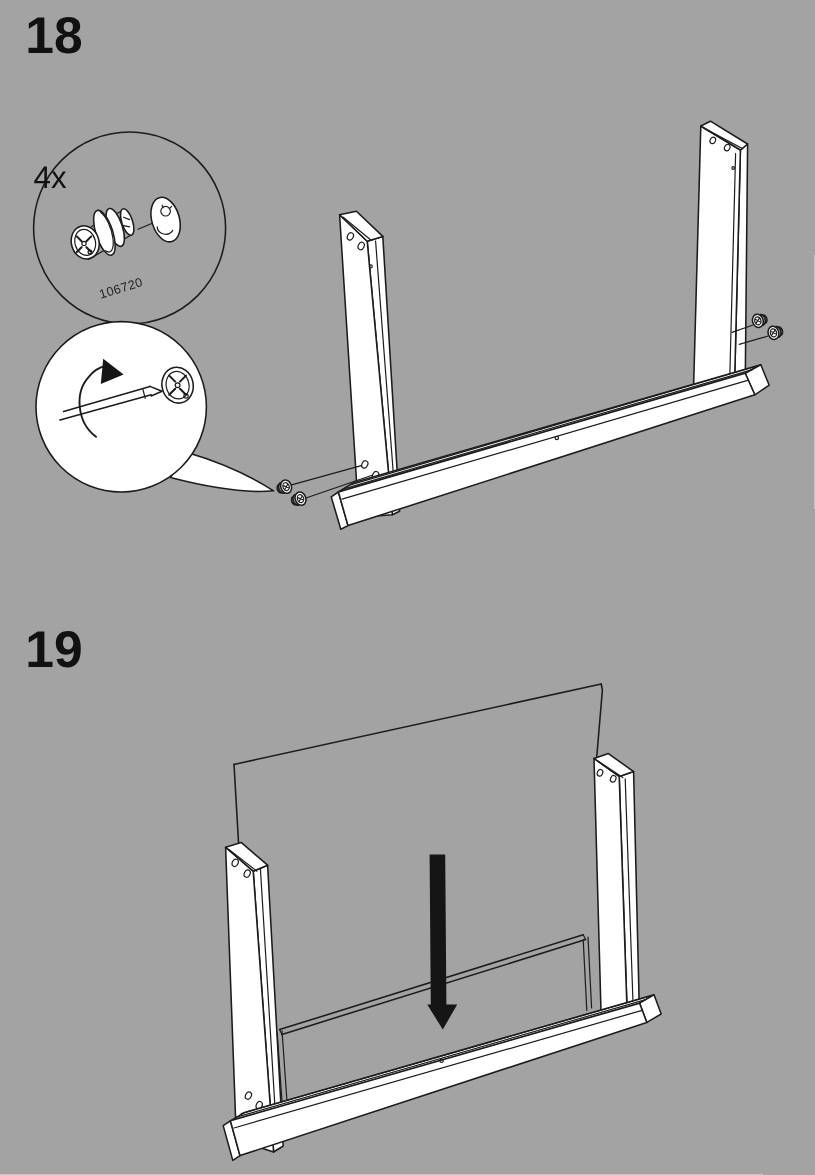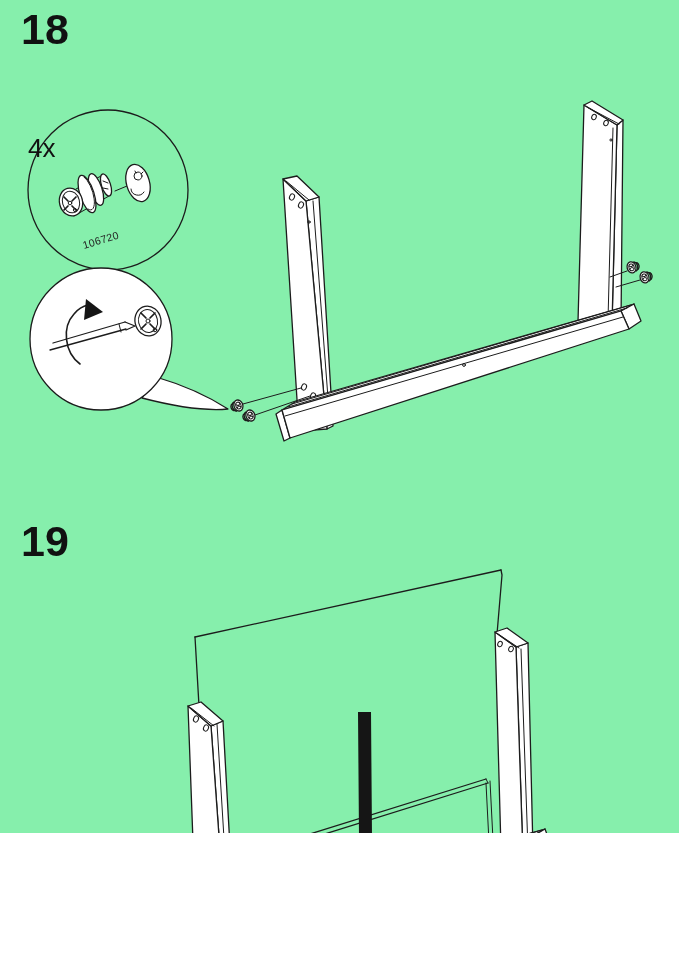--- a/index.html
+++ b/index.html
@@ -1,16 +1,16 @@
 <!DOCTYPE html>
 <html><head>
 <meta charset="utf-8">
 <style>
   html,body{margin:0;padding:0;background:#ffffff}
-  .page{position:relative;width:679px;height:833px;background:#86efac;overflow:hidden;
+  .page{position:relative;width:679px;height:979px;background:#a3a3a3;overflow:hidden;
         font-family:"Liberation Sans",sans-serif}
   svg{display:block}
   .ln{fill:none;stroke:#1c1c1c;stroke-width:1.3;stroke-linecap:round;stroke-linejoin:round}
   .thin{stroke-width:1}
   .mid{stroke-width:1.6}
   .cross{stroke-width:1.7}
   .fw{fill:#ffffff;stroke:#1c1c1c;stroke-width:1.3;stroke-linejoin:round}
   .fb{fill:#151515;stroke:none}
   .stepnum{font-family:"Liberation Sans",sans-serif;font-size:43px;font-weight:700;fill:#111}
   .qty{font-family:"Liberation Sans",sans-serif;font-size:26px;fill:#111}

